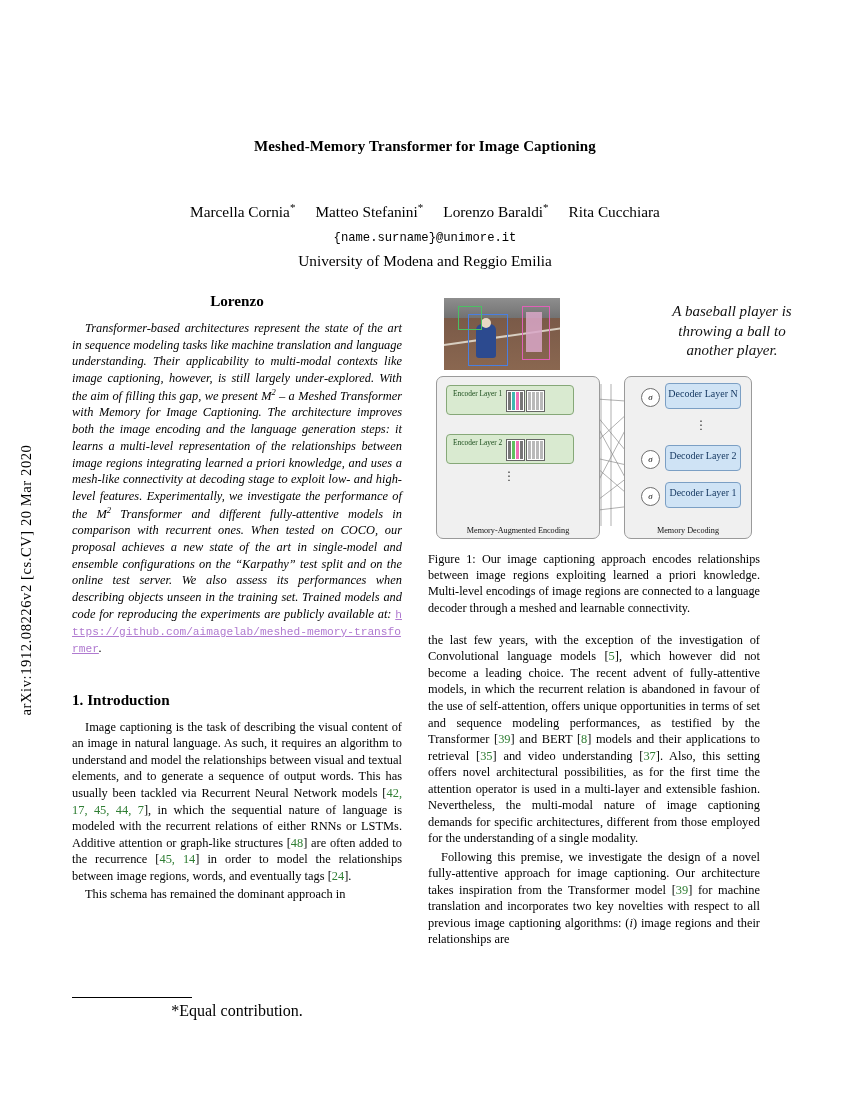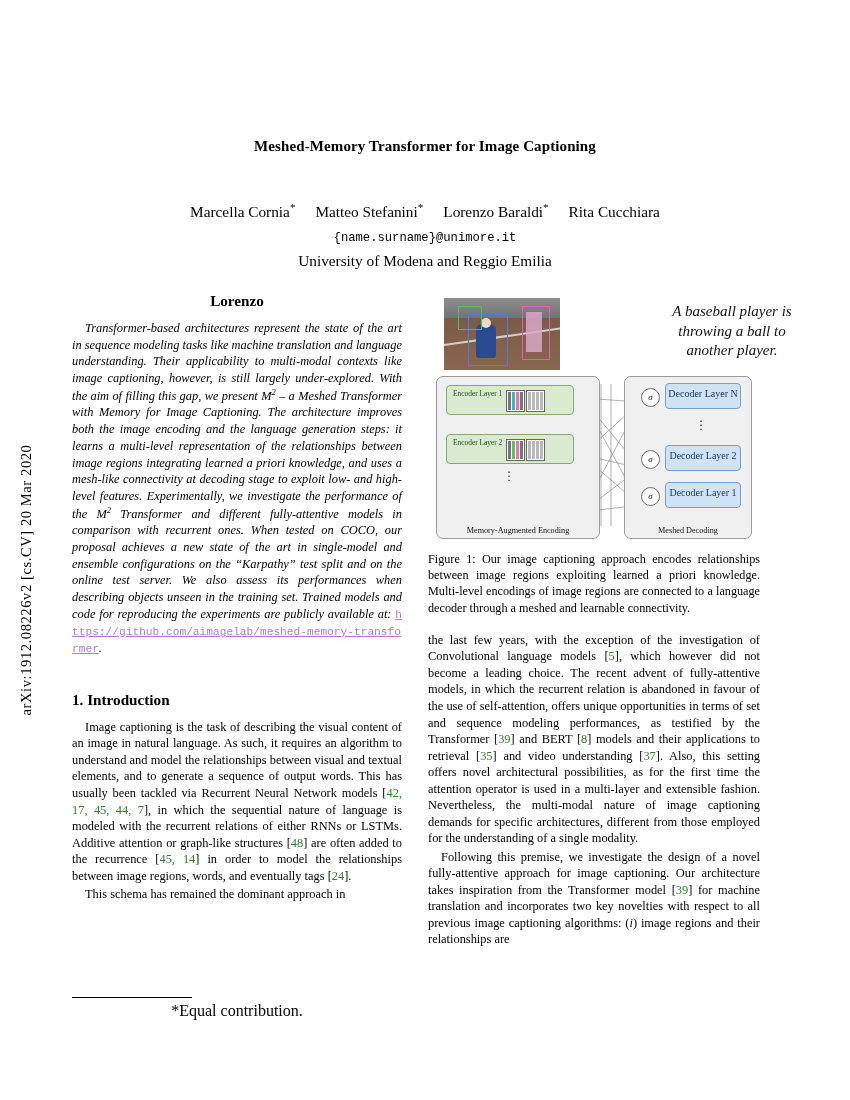--- a/index.html
+++ b/index.html
@@ -417,21 +417,21 @@
     </div>
 
     <div class="panel" id="panel-dec">
       <div class="sigma" style="top:11px">σ</div>
       <div class="dec-box" style="top:6px">Decoder Layer N</div>
       <div class="vdots" style="left:70px; top:41px;">⋮</div>
       <div class="sigma" style="top:73px">σ</div>
       <div class="dec-box" style="top:68px">Decoder Layer 2</div>
       <div class="sigma" style="top:110px">σ</div>
       <div class="dec-box" style="top:105px">Decoder Layer 1</div>
-      <div class="panel-label">Meshed Decoding</div>
+      <div class="panel-label">Memory Decoding</div>
     </div>
   </div>
 
   <div id="fig-caption"><span class="figlabel">Figure 1:</span><span> Our image captioning approach encodes relationships between image regions exploiting learned a priori knowledge. Multi-level encodings of image regions are connected to a language decoder through a meshed and learnable connectivity.</span></div>
 
   <div id="right-body">
     <p class="body" style="text-indent:0"><span>the last few years, with the exception of the investigation of Convolutional language models [</span><span class="cite">5</span><span>], which however did not become a leading choice. The recent advent of fully-attentive models, in which the recurrent relation is abandoned in favour of the use of self-attention, offers unique opportunities in terms of set and sequence modeling performances, as testified by the Transformer [</span><span class="cite">39</span><span>] and BERT [</span><span class="cite">8</span><span>] models and their applications to retrieval [</span><span class="cite">35</span><span>] and video understanding [</span><span class="cite">37</span><span>]. Also, this setting offers novel architectural possibilities, as for the first time the attention operator is used in a multi-layer and extensible fashion. Nevertheless, the multi-modal nature of image captioning demands for specific architectures, different from those employed for the understanding of a single modality.</span></p>
     <p class="body" id="rb-p2"><span>Following this premise, we investigate the design of a novel fully-attentive approach for image captioning. Our architecture takes inspiration from the Transformer model [</span><span class="cite">39</span><span>] for machine translation and incorporates two key novelties with respect to all previous image captioning algorithms: (</span><span style="font-style:italic">i</span><span>) image regions and their relationships are</span></p>
   </div>
 </div>

